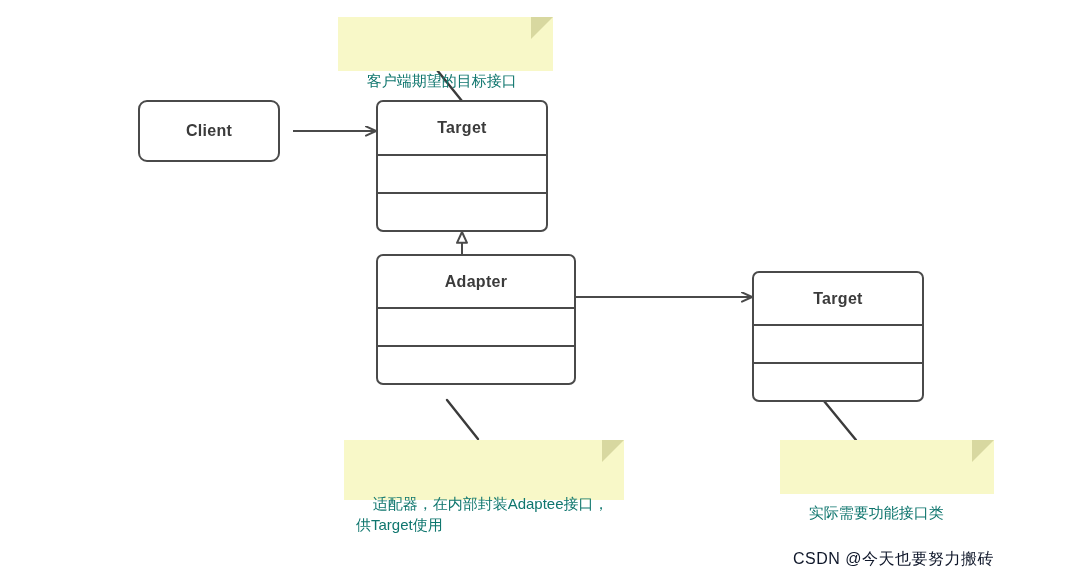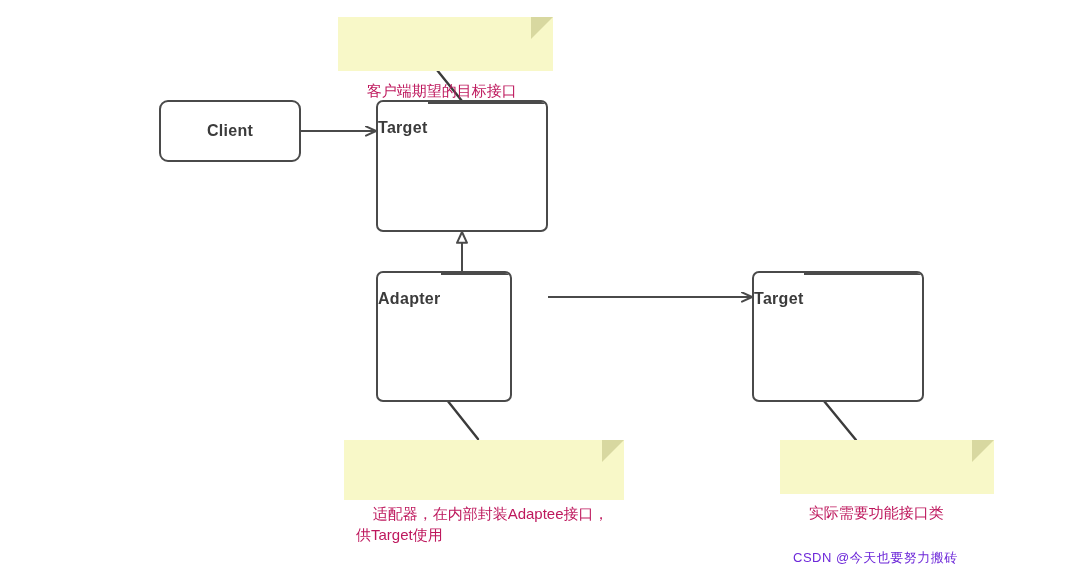--- a/index.html
+++ b/index.html
@@ -25,21 +25,21 @@
   }
 
   
   .uml-box {
     position: absolute;
     box-sizing: border-box;
     background: #ffffff;
     border: 2px solid #4a4a4a;
     border-radius: 7px;
     display: flex;
-    flex-direction: row;
+    flex-direction: column;
     overflow: hidden;
   }
   .uml-title {
     box-sizing: border-box;
     display: flex;
     align-items: center;
     justify-content: center;
     font-weight: bold;
     font-size: 16px;
     color: #3b3b3b;
@@ -65,43 +65,43 @@
     font-size: 16px;
     color: #3b3b3b;
     letter-spacing: .3px;
   }
 
   
   .note {
     position: absolute;
     box-sizing: border-box;
     background: #f8f8c8;
-    color: #be185d;
+    color: #0f766e;
     font-size: 15px;
     line-height: 1.45;
-    padding: 19px 12px 8px 12px;
+    padding: 9px 12px 8px 12px;
     white-space: pre-wrap;
     word-break: break-word;
   }
   .note .fold-top {
     position: absolute;
     top: 0;
     right: 0;
     width: 0;
     height: 0;
     border-style: solid;
     border-width: 22px 22px 0 0;
     border-color: #d8d8a0 transparent transparent transparent;
   }
 
   
   .watermark {
     position: absolute;
-    font-size: 13px;
-    color: #6d28d9;
+    font-size: 16px;
+    color: #0f172a;
     letter-spacing: .5px;
     white-space: nowrap;
   }
 </style>
 </head>
 <body>
 
 <div id="canvas">
 
   <svg id="edges" viewBox="0 0 1067 582" xmlns="http://www.w3.org/2000/svg">
@@ -132,31 +132,31 @@
 
     <g>
       <line x1="447" y1="400" x2="478" y2="439" stroke="#3b3b3b" stroke-width="2.4" stroke-linecap="round"></line>
     </g>
 
     <g>
       <line x1="824" y1="401" x2="856" y2="440" stroke="#3b3b3b" stroke-width="2.4" stroke-linecap="round"></line>
     </g>
   </svg>
 
-  <div class="plain-box" style="left:159px; top:100px; width:142px; height:62px;">
+  <div class="plain-box" style="left:138px; top:100px; width:142px; height:62px;">
     <span>Client</span>
   </div>
 
   <div class="uml-box" style="left:376px; top:100px; width:172px; height:132px;">
     <div class="uml-title" style="height:52px;">Target</div>
     <div class="uml-compartment"></div>
     <div class="uml-compartment"></div>
   </div>
 
-  <div class="uml-box" style="left:376px; top:271px; width:136px; height:131px;">
+  <div class="uml-box" style="left:376px; top:254px; width:200px; height:131px;">
     <div class="uml-title" style="height:51px;">Adapter</div>
     <div class="uml-compartment"></div>
     <div class="uml-compartment"></div>
   </div>
 
   <div class="uml-box" style="left:752px; top:271px; width:172px; height:131px;">
     <div class="uml-title" style="height:51px;">Target</div>
     <div class="uml-compartment"></div>
     <div class="uml-compartment"></div>
   </div>

